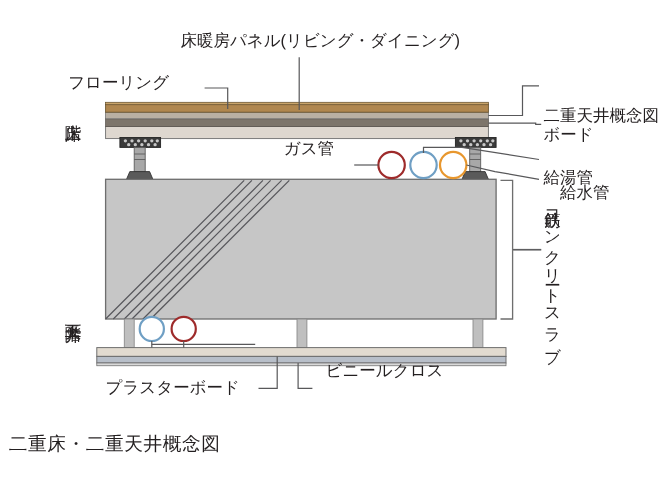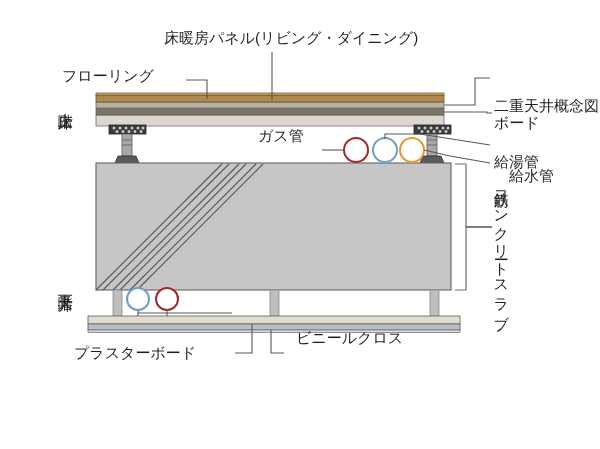--- a/index.html
+++ b/index.html
@@ -208,18 +208,19 @@
 
   <div class="lbl" style="left:494px; top:154px;text-align:right;">給湯管</div>
 
   <div class="lbl vert" style="left:58px; top:101px; height:58px;">上階床</div>
 
   <div class="lbl vert" style="left:58px; top:283px; height:58px;">下階天井</div>
 
   <div class="lbl vert" style="left:494px; top:180px; height:184px;">鉄筋コンクリートスラブ</div>
 
 
-  <div class="lbl" style="left:74px; top:345px;">プラスターボード</div>
+  <div class="lbl" style="left:96px; top:345px;">プラスターボード</div>
 
   <div class="lbl" style="left:296px; top:330px;">ビニールクロス</div>
 
+  <div class="caption" style="left:8px; top:392px;">二重床・二重天井概念図</div>
 
 </div>
 
 </body></html>

